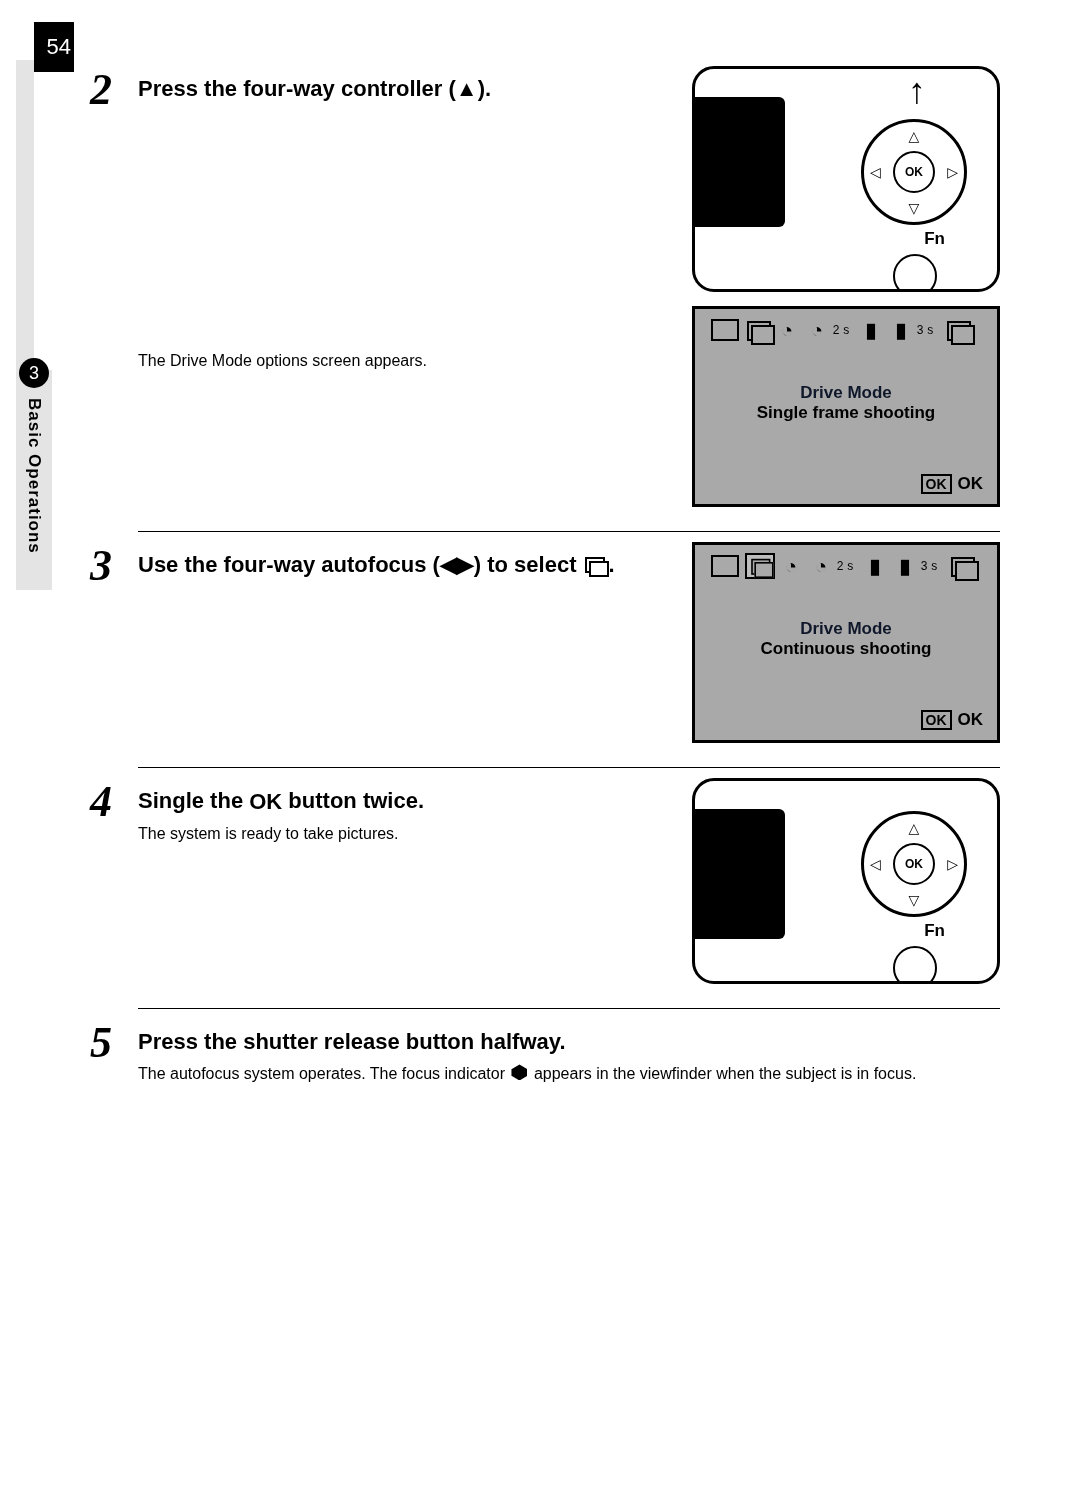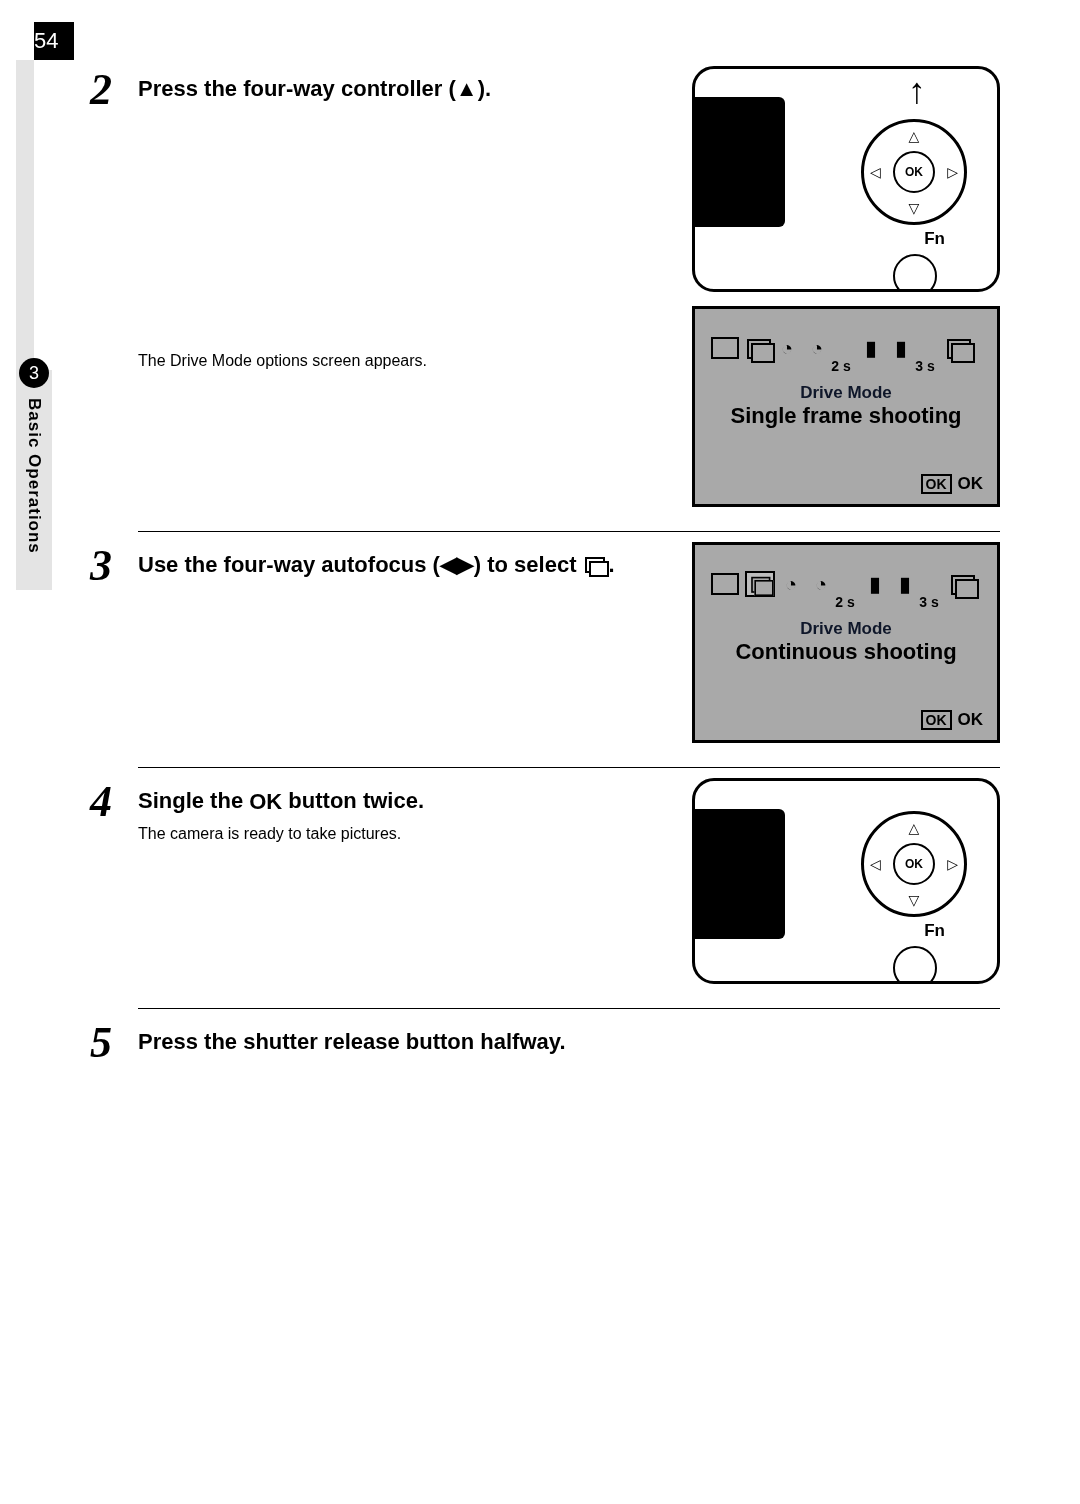--- a/index.html
+++ b/index.html
@@ -15,27 +15,28 @@
     width: 1080px;
     height: 1504px;
     box-sizing: border-box;
     padding: 0 0 60px 0;
   }
   .page-number-box {
     position: absolute;
     left: 34px;
     top: 22px;
     width: 40px;
-    height: 38px;
+    height: 50px;
     background: #000;
     color: #fff;
     font-size: 22px;
     display: flex;
     align-items: center;
-    padding-right: 15px;
+    justify-content: flex-end;
+    padding-right: 3px;
     box-sizing: border-box;
   }
   .side-tab {
     position: absolute;
     left: 16px;
     top: 60px;
     width: 18px;
     height: 330px;
     background: #e4e4e4;
   }
@@ -183,26 +184,26 @@
   }
   .lcd-icons .ic {
     display:inline-flex; align-items:center; justify-content:center;
     min-width:24px; height:26px; font-size:20px;
   }
   .lcd-icons .ic.box { border:2px solid #000; width:22px; height:18px;}
   .lcd-icons .ic.box-sel { border:2px solid #000; width:26px; height:22px; position:relative; background:#bdbdbd;}
   .lcd-icons .ic.box-stack { position:relative; width:26px; height:22px;}
   .lcd-icons .ic.box-stack::before{content:"";position:absolute;left:2px;top:2px;width:20px;height:16px;border:2px solid #000;background:#a9a9a9;}
   .lcd-icons .ic.box-stack::after{content:"";position:absolute;left:6px;top:6px;width:20px;height:16px;border:2px solid #000;background:#a9a9a9;}
-  .lcd-icons .ic.sub { font-size:14px; font-weight:bold; align-self:flex-end; margin-left:-6px;margin-top:36px;}
+  .lcd-icons .ic.sub { font-size:12px; font-weight:normal; align-self:flex-end; margin-left:-6px;}
   .lcd-title {
     position:absolute; left:0; right:0; top:74px; text-align:center;
     font-size:17px; font-weight:bold; color:#0f172a;
   }
-  .lcd-sub { position:absolute; left:0; right:0; top:94px; text-align:center; font-size:22px; font-weight:bold;}
+  .lcd-sub { position:absolute; left:0; right:0; top:94px; text-align:center; font-size:17px; font-weight:bold;}
   .lcd-ok {
     position:absolute; right:14px; bottom:10px; font-size:17px; font-weight:bold;
     display:flex; align-items:center; gap:6px;
   }
   .lcd-ok .ok-frame { border:2px solid #000; padding:0 3px; font-size:14px;}
 
   .spacer-240 { height: 240px; }
 
   .inline-ok {
     display:inline-block; border:0; font-weight:bold; font-size:22px;
@@ -325,21 +326,21 @@
 
     <hr class="steps-hr">
 
     <div class="step-row">
       <div class="step-num">4</div>
       <div class="step-body">
         <div class="step-text">
           <h2>
             <span>Single the </span><span class="inline-ok">OK</span><span> button twice.</span>
           </h2>
-          <p>The camera is ready to take pictures.</p>
+          <p>The system is ready to take pictures.</p>
         </div>
         <div class="illus-col">
           <div class="cam-illus" style="height:200px;">
             <div class="lcd"></div>
             <div class="wheel" style="top:30px;">
               <span class="tri up">△</span>
               <span class="tri down">▽</span>
               <span class="tri left">◁</span>
               <span class="tri right">▷</span>
               <div class="ok-center">OK</div>
@@ -351,18 +352,21 @@
       </div>
     </div>
 
     <hr class="steps-hr">
 
     <div class="step-row">
       <div class="step-num">5</div>
       <div class="step-body">
         <div class="step-text" style="flex:1;">
           <h2>Press the shutter release button halfway.</h2>
+          <p>
+            <span>The autofocus system operates. The focus indicator </span><span class="inline-focus"></span><span> appears in the viewfinder when the subject is in focus.</span>
+          </p>
         </div>
       </div>
     </div>
 
   </div>
 </div>
 
 </body></html>

